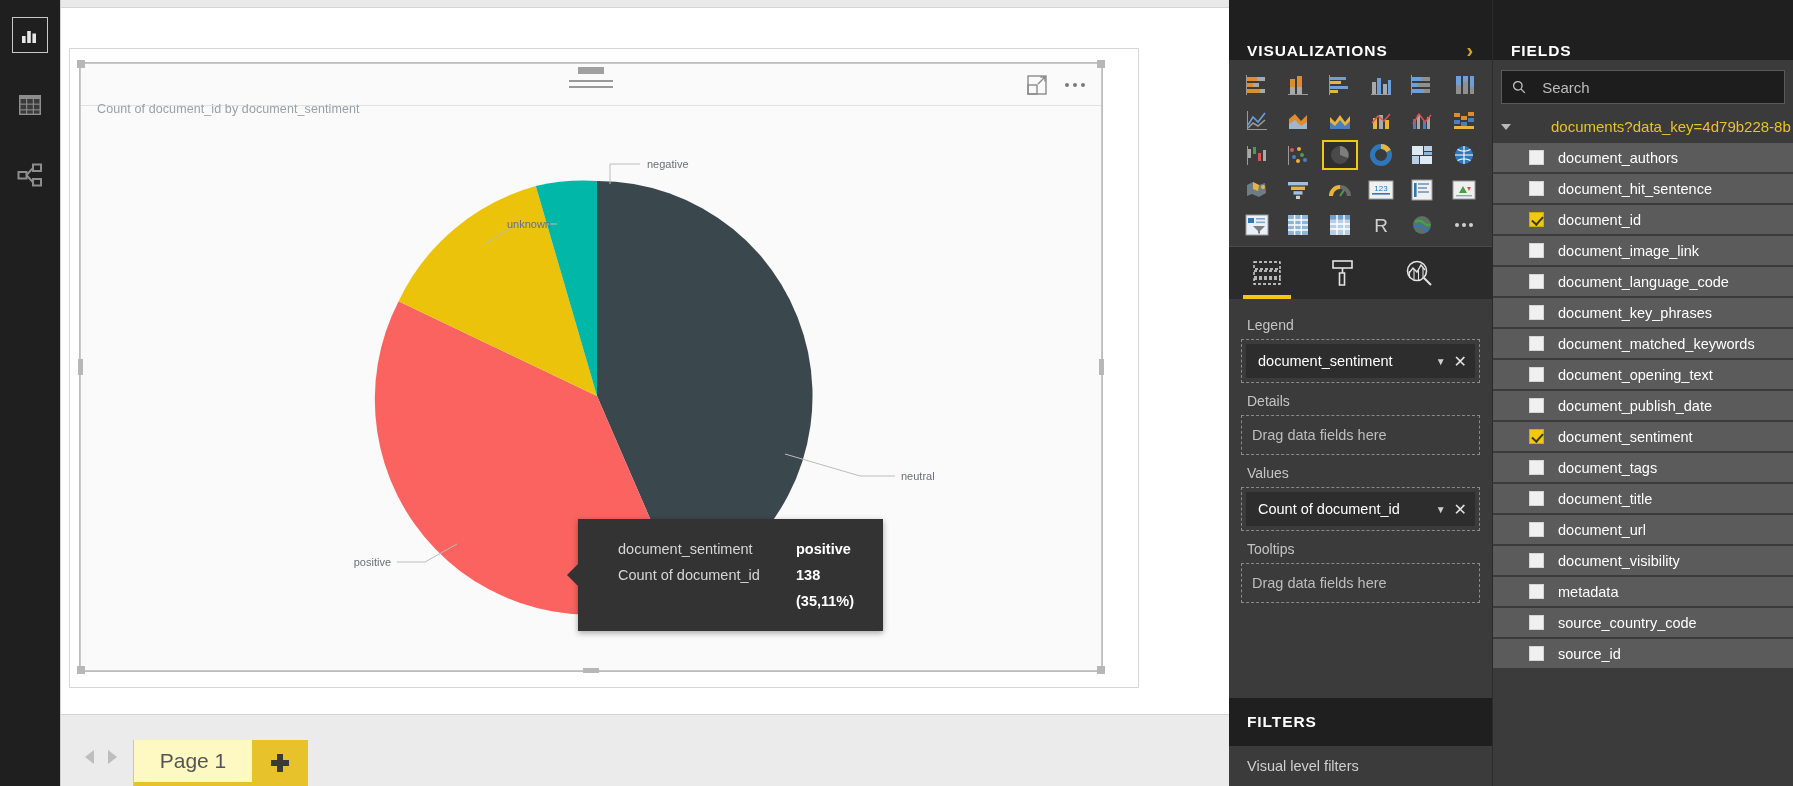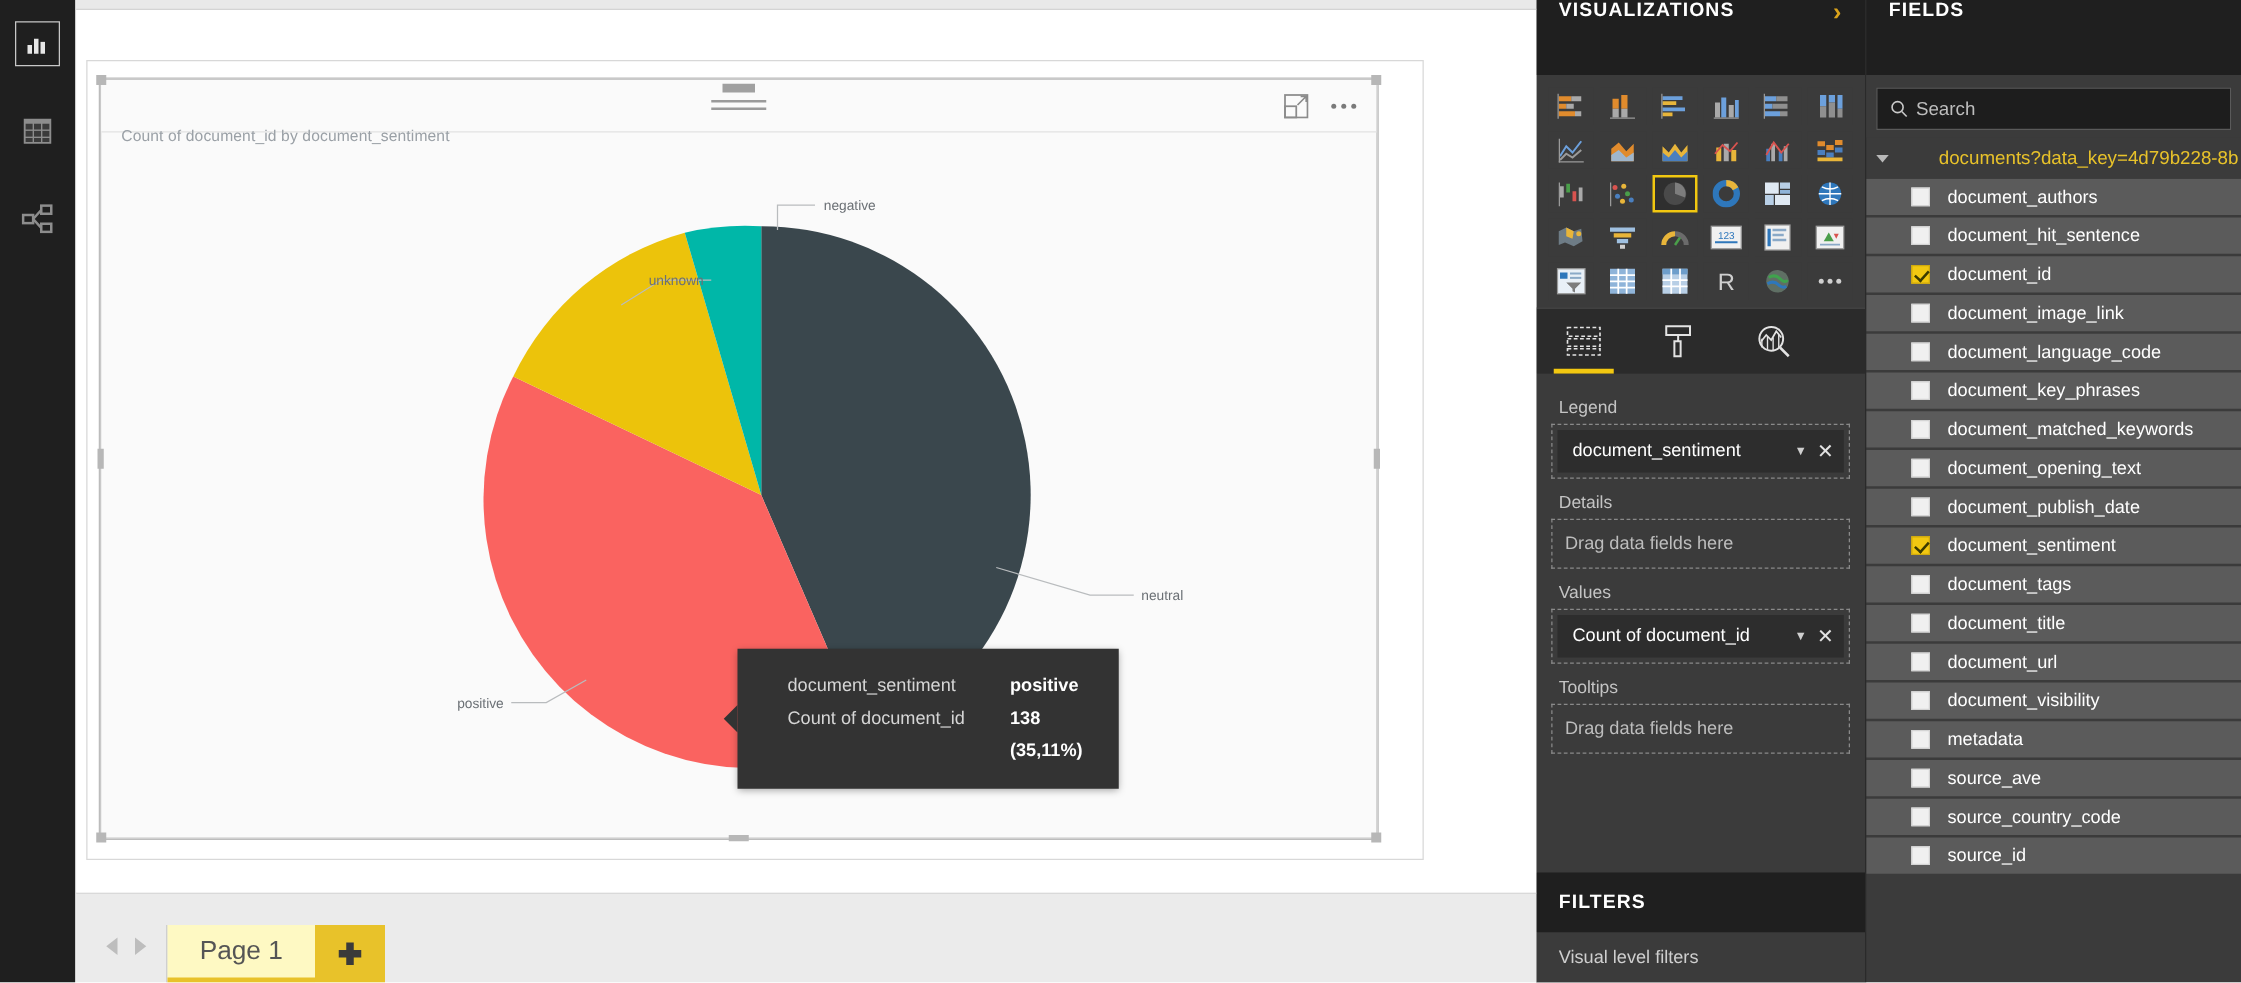--- a/index.html
+++ b/index.html
@@ -63,21 +63,21 @@
   .focus-icon { width: 20px; height: 20px; cursor: pointer; }
   .ellipsis { display: flex; gap: 4px; cursor: pointer; padding: 4px 2px;}
   .ellipsis i { width: 4px; height: 4px; border-radius: 50%; background: #7a7a7a; display:block;}
 
   .visual-title {
     position: absolute; left: 16px; top: 38px;
     font-size: 12.5px; color: #9aa0a6; letter-spacing: .1px;
   }
 
   
-  .pie-wrap { position: absolute; left: 16px; top: 60px; width: 1022px; height: 545px; }
+  .pie-wrap { position: absolute; left: 4px; top: 60px; width: 1022px; height: 545px; }
   .pie-svg { position: absolute; left: 0; top: 0; }
   .cb-label { font-size: 11px; fill: #6b7075; font-family: "Liberation Sans", sans-serif; }
 
   
   .tooltip {
     position: absolute; left: 493px; top: 395px;
     width: 305px; background: #333333; color: #ffffff;
     padding: 17px 22px 17px 40px; box-shadow: 0 2px 6px rgba(0,0,0,.35);
   }
   .tooltip-row { display: flex; font-size: 14.5px; line-height: 26px; }
@@ -121,21 +121,21 @@
   .plus::before { left: 6px; top: 0; width: 6px; height: 18px; }
   .plus::after { left: 0; top: 6px; width: 18px; height: 6px; }
 
   
   .viz-pane {
     width: 263px; flex: 0 0 263px; height: 786px;
     background: #3b3b3b; display: flex; flex-direction: column;
   }
   .pane-header {
     height: 60px; background: #1f1f1f; color: #fff;
-    display: flex; align-items: flex-start; justify-content: space-between;
+    display: flex; align-items: flex-end; justify-content: space-between;
     padding: 0 18px 0 18px; font-size: 15.5px; letter-spacing: .9px;
     font-weight: bold;
   }
   .chevron-r { color: #d9a21b; font-size: 20px; cursor: pointer; line-height: 1; }
 
   .viz-grid {
     display: grid; grid-template-columns: repeat(6, 1fr);
     gap: 5px; padding: 10px 10px 6px 10px;
   }
   .viz-cell {
@@ -180,21 +180,21 @@
   .filters-body { background:#3b3b3b; padding: 12px 18px; color:#cfcfcf; font-size:14.5px;}
 
   
   .fields-pane {
     width: 301px; flex: 0 0 301px; height: 786px; background: #3b3b3b;
     display: flex; flex-direction: column; border-left: 1px solid #2a2a2a;
   }
   .search-wrap { padding: 10px 8px 6px 8px; background:#3b3b3b; }
   .search-box {
     height: 34px; background: #1d1d1d; border: 1px solid #5a5a5a;
-    display: flex; align-items: center; gap: 6px; padding: 0 10px;
+    display: flex; align-items: center; gap: 16px; padding: 0 10px;
   }
   .search-box input {
     background: transparent; border: none; outline: none;
     color: #d8d8d8; font-size: 15px; font-family: "Liberation Sans", sans-serif;
     width: 100%;
   }
   .search-box input::placeholder { color: #bdbdbd; }
 
   .table-row {
     display: flex; align-items: center; gap: 20px; padding: 8px 8px 8px 6px;
@@ -752,24 +752,20 @@
         <div class="field-row">
           <span class="chk"></span>
           <span>document_visibility</span>
         </div>
         <div class="field-row">
           <span class="chk"></span>
           <span>metadata</span>
         </div>
         <div class="field-row">
           <span class="chk"></span>
-          <span>source_ave</span>
-        </div>
-        <div class="field-row">
-          <span class="chk"></span>
           <span>source_country_code</span>
         </div>
         <div class="field-row">
           <span class="chk"></span>
           <span>source_id</span>
         </div>
       </div>
   </div>
 
 </div>

